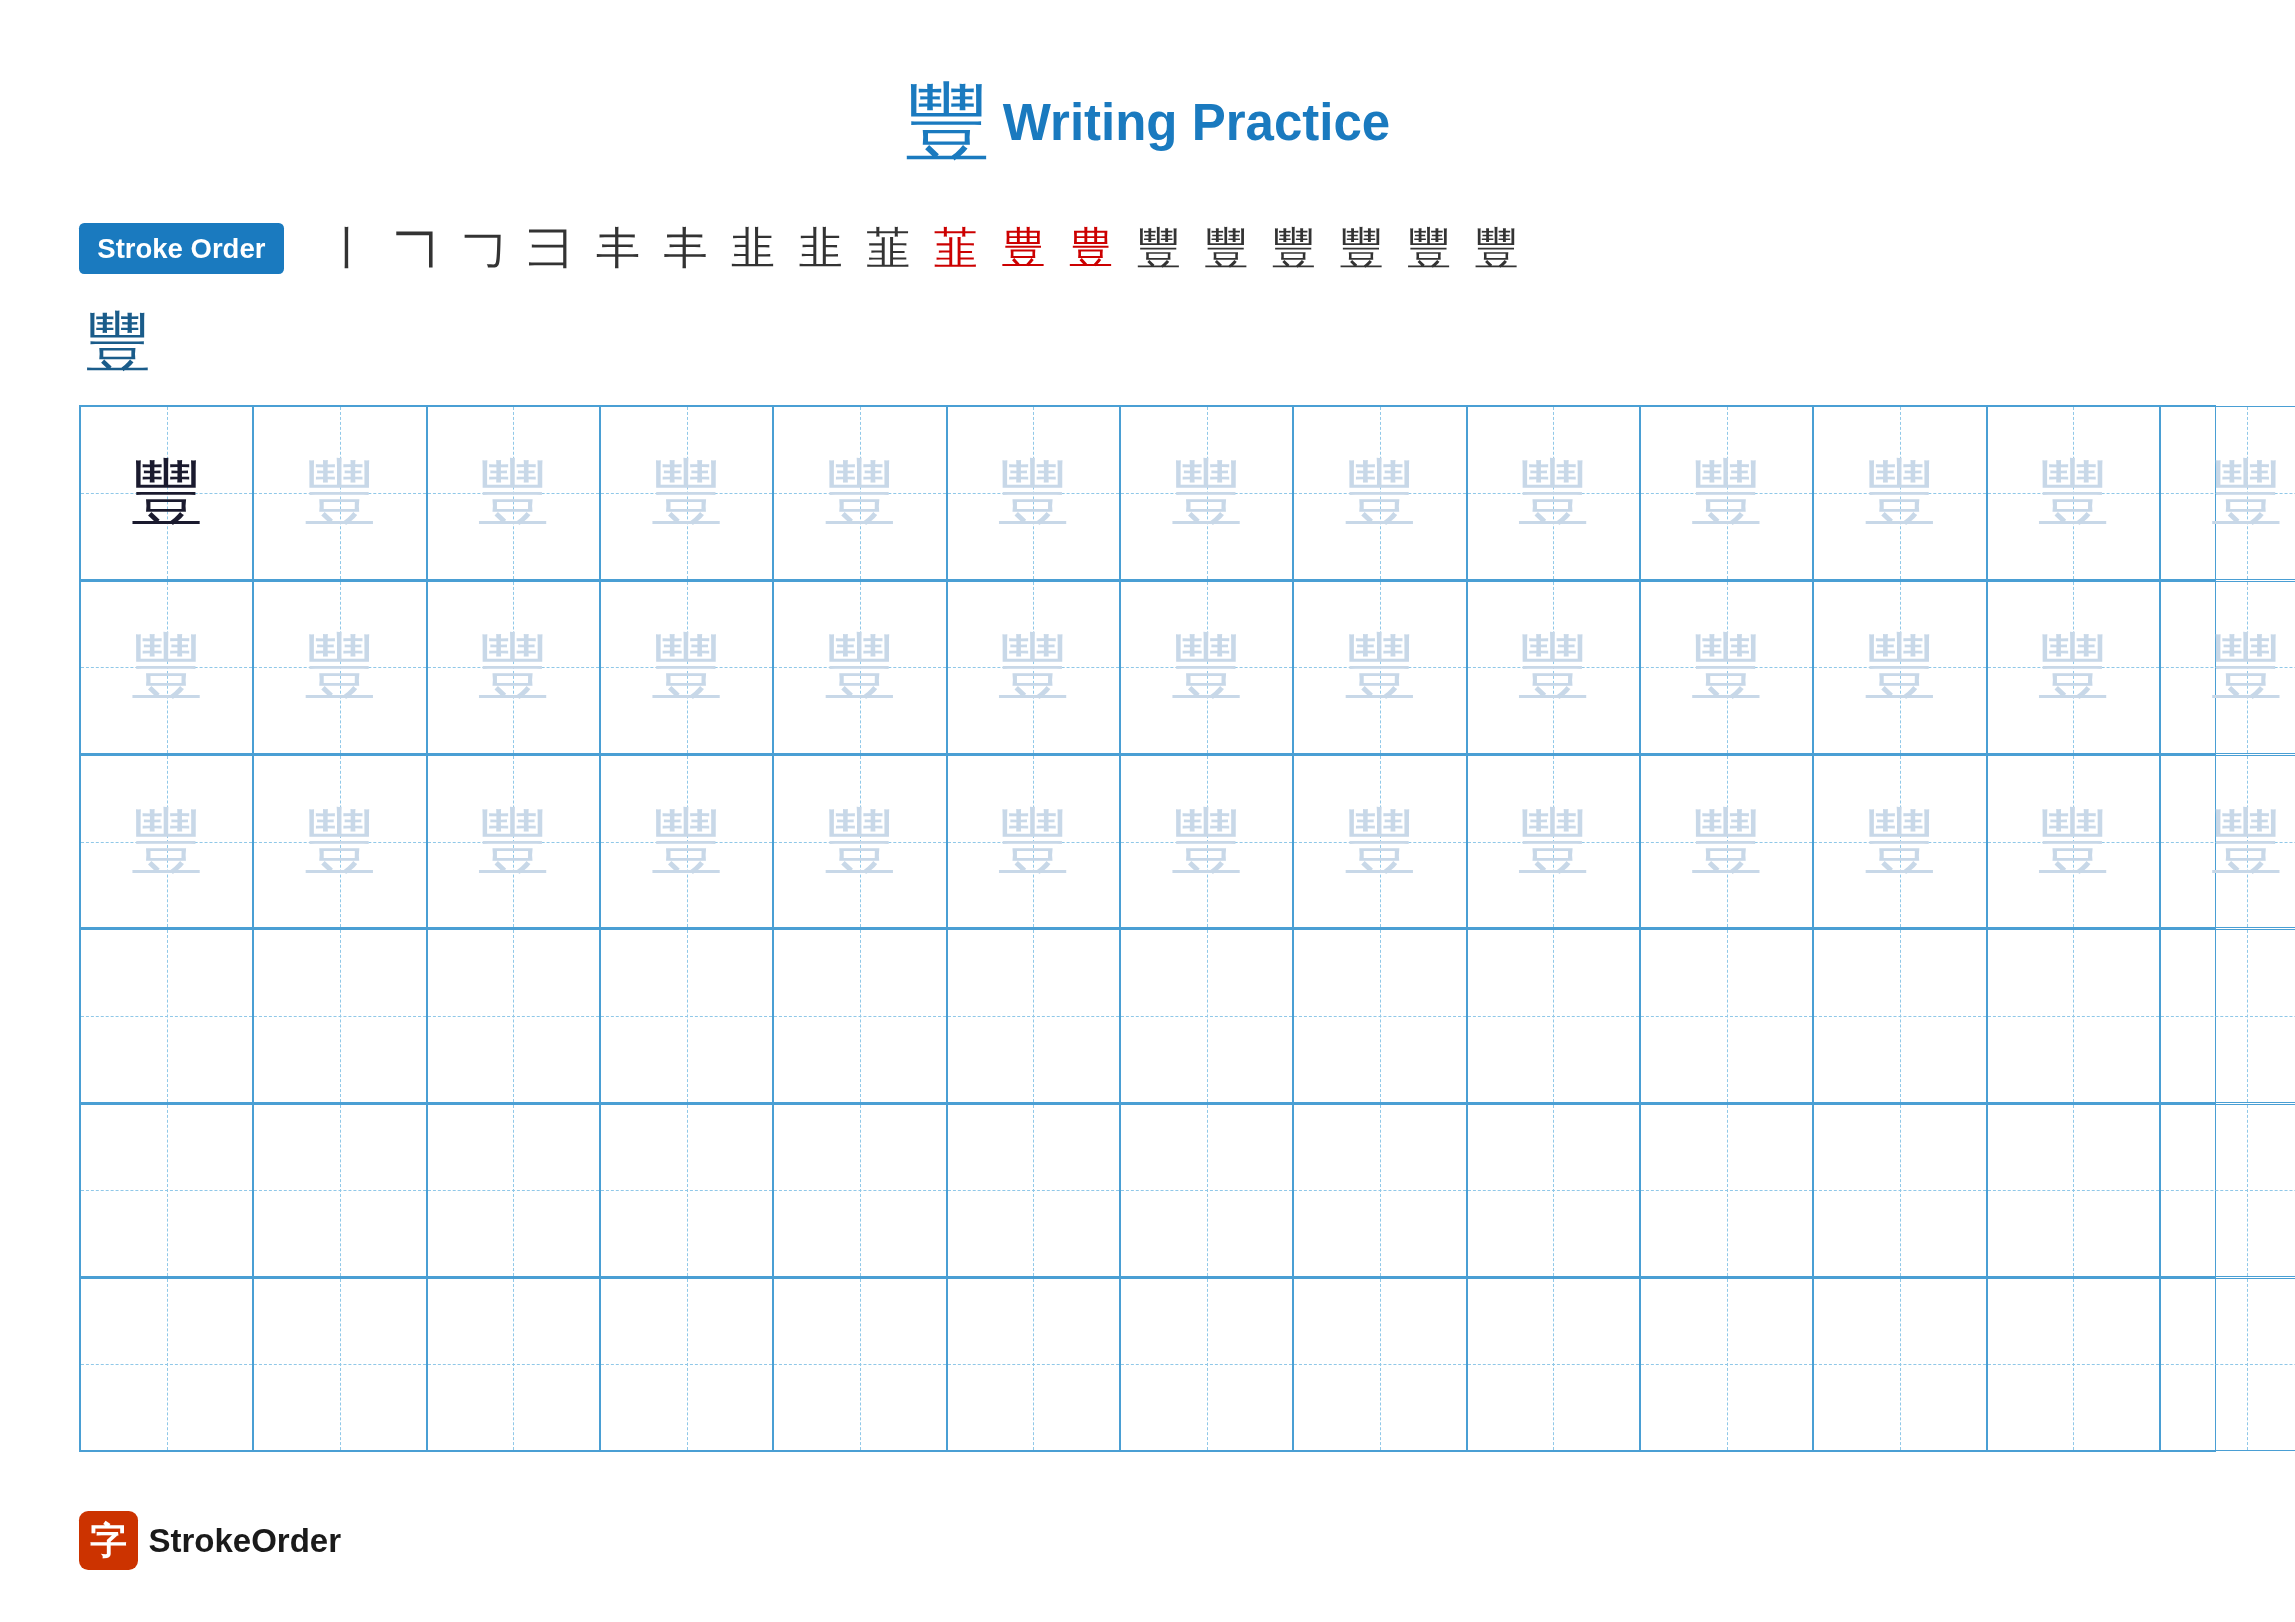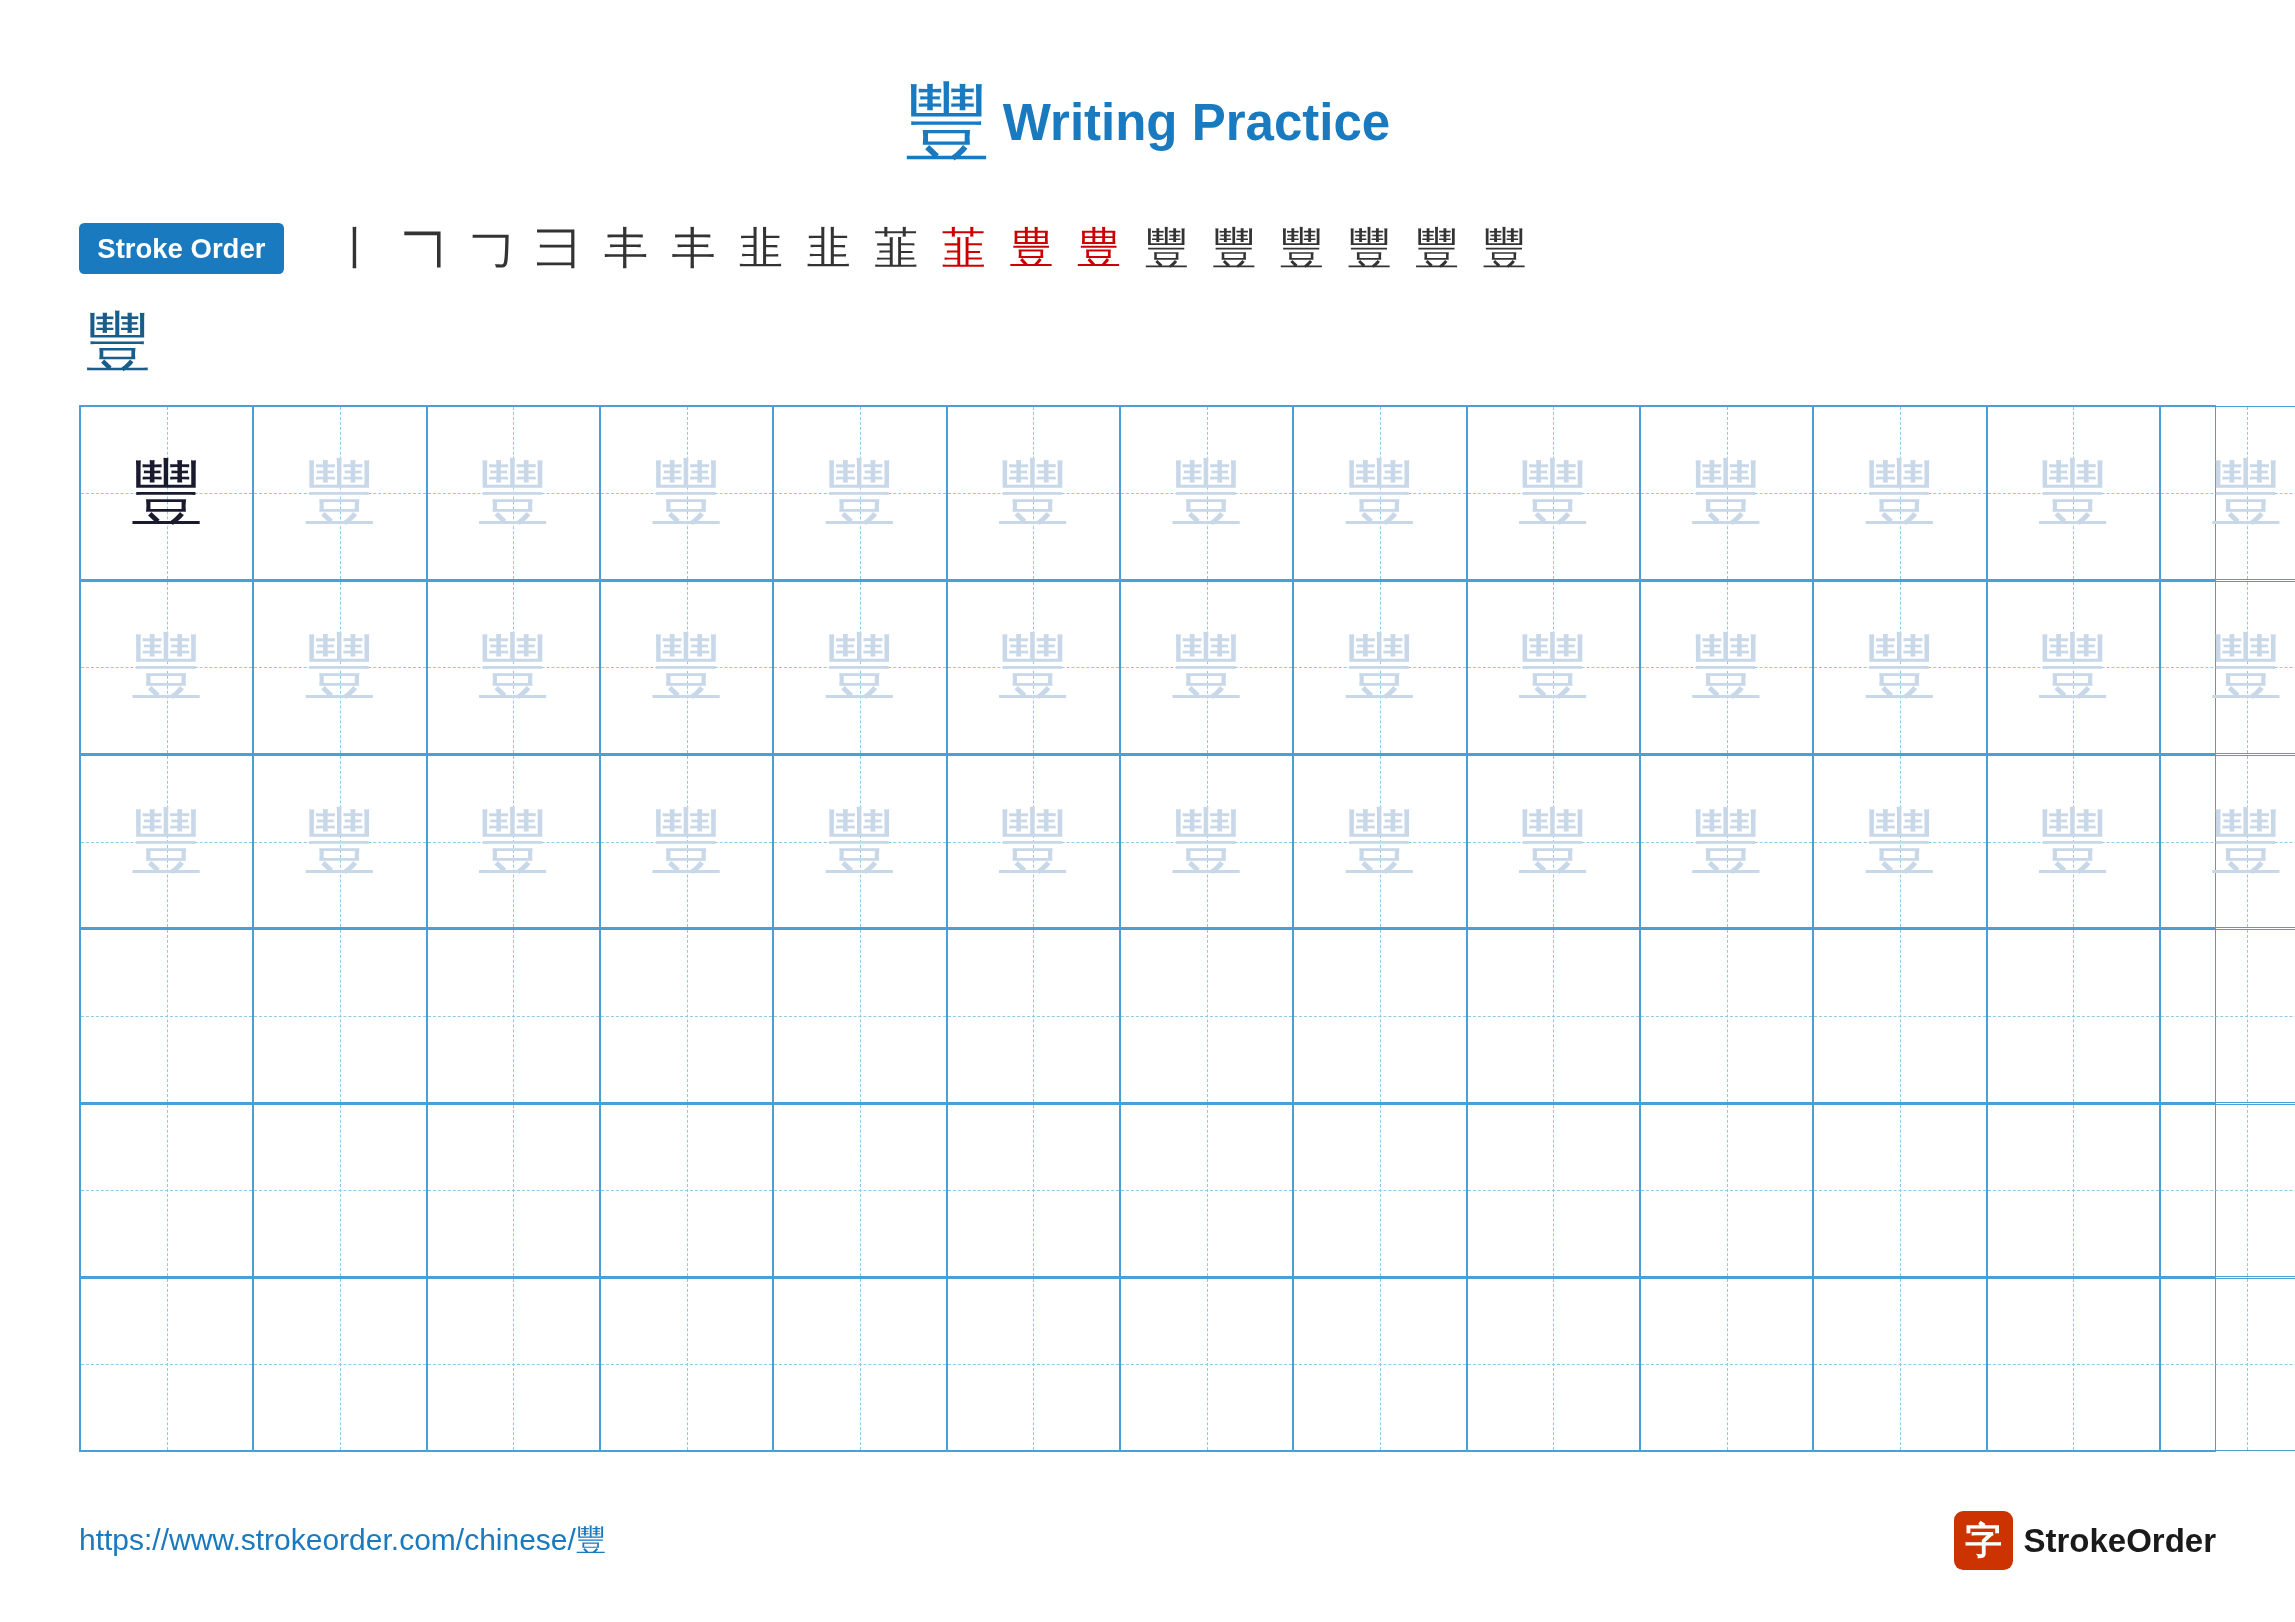--- a/index.html
+++ b/index.html
@@ -39,21 +39,21 @@
       font-size: 51px;
       color: #1a7abf;
       font-weight: 600;
     }
 
     
     .stroke-order-section {
       display: flex;
       align-items: flex-start;
       margin-bottom: 19.6px;
-      gap: 12px;
+      gap: 4px;
     }
     .stroke-order-badge {
       background: #1a7abf;
       color: white;
       font-size: 27.5px;
       font-weight: bold;
       padding: 9.2px 18.3px;
       border-radius: 5.2px;
       white-space: nowrap;
       margin-right: 26px;
@@ -380,21 +380,20 @@
         <div class="grid-cell"></div>
         <div class="grid-cell"></div>
         <div class="grid-cell"></div>
         <div class="grid-cell"></div>
         <div class="grid-cell"></div>
         <div class="grid-cell"></div>
       </div>
     </div>
 
   <div class="footer">
-    <span class="footer-url">https://www.strokeorder.com/chinese/豐</span>
     <div class="footer-brand">
       <div class="footer-icon">
         <span>字</span>
       </div>
       <span>StrokeOrder</span>
     </div>
   </div>
 
 </div>
 

